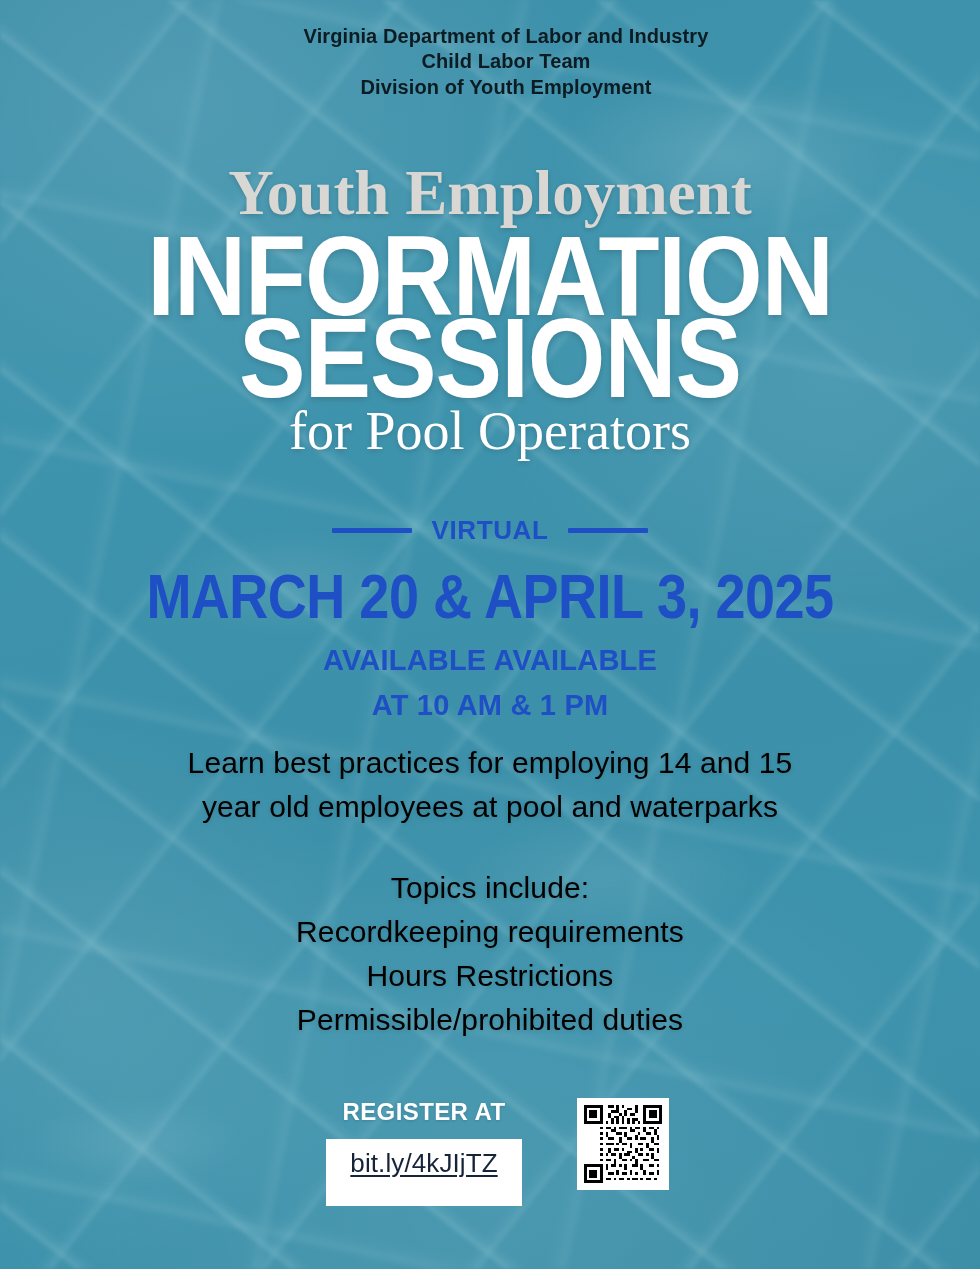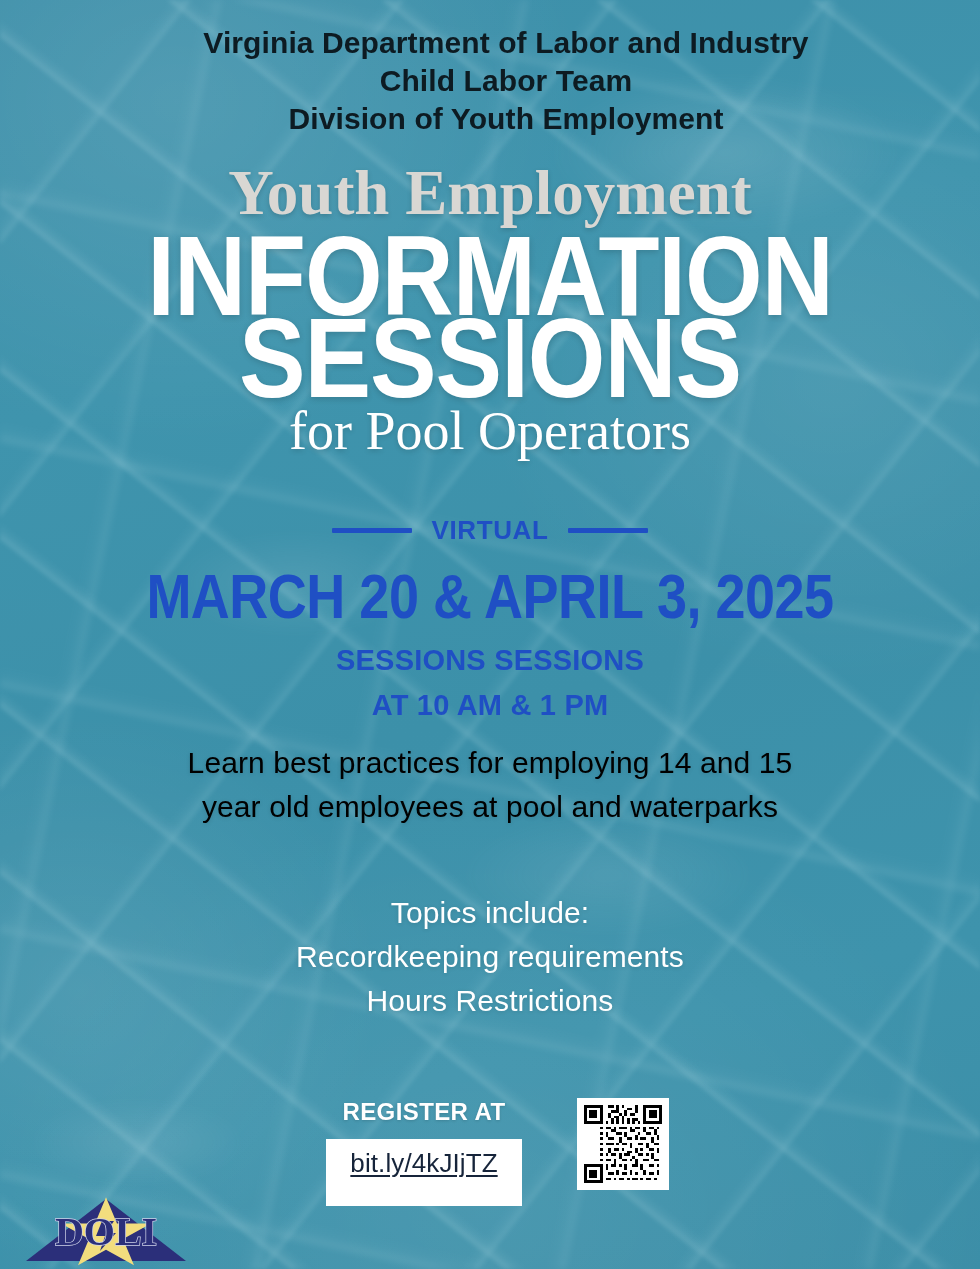--- a/index.html
+++ b/index.html
@@ -65,21 +65,21 @@
   }
 
   .content { position:relative; z-index:3; width:100%; height:100%; }
 
   
   .agency {
     position:absolute; top:24px; left:0; right:0;
     text-align:center;
     color:#0d1b22;
     font-weight:bold;
-    font-size:30px;
+    font-size:20px;
     line-height:1.27;
     letter-spacing:.1px;
     padding-left:32px;
   }
 
   
   .title-serif {
     position:absolute; top:162px; left:0; right:0;
     text-align:center;
     font-family:"Liberation Serif", serif;
@@ -159,26 +159,25 @@
     text-align:center;
     color:#000000;
     font-size:30px;
     line-height:1.48;
     letter-spacing:.1px;
     text-shadow:0 1px 4px rgba(0,0,0,.13);
   }
   .topics {
     position:absolute; top:866px; left:0; right:0;
     text-align:center;
-    color:#ffffff;
+    color:#000000;
     font-size:30px;
     line-height:1.47;
     letter-spacing:.1px;
     text-shadow:0 1px 4px rgba(0,0,0,.13);
-    margin-top:25px;
   }
 
   
   .register-wrap {
     position:absolute; top:1098px; left:0; right:0;
     display:flex; align-items:flex-start; justify-content:center; gap:40px;
   }
   .register-col { display:flex; flex-direction:column; align-items:center; width:226px; }
   .register-label {
     color:#ffffff; font-weight:bold; font-size:24px; letter-spacing:.4px;
@@ -234,33 +233,34 @@
     <div class="subtitle">for Pool Operators</div>
 
     <div class="virtual-row">
       <span class="rule"></span>
       <span class="virtual-label">VIRTUAL</span>
       <span class="rule"></span>
     </div>
 
     <div class="dates">MARCH 20 &amp; APRIL 3, 2025</div>
     <div class="sessions">
-      <div>SESSIONS SESSIONS</div>
+      <div>AVAILABLE AVAILABLE</div>
       <div>AT 10 AM &amp; 1 PM</div>
     </div>
 
     <div class="lead">
       <div>Learn best practices for employing 14 and 15</div>
       <div>year old employees at pool and waterparks</div>
     </div>
 
     <div class="topics">
       <div>Topics include:</div>
       <div>Recordkeeping requirements</div>
       <div>Hours Restrictions</div>
+      <div>Permissible/prohibited duties</div>
     </div>
 
     <div class="register-wrap">
       <div class="register-col">
         <div class="register-label">REGISTER AT</div>
         <div class="link-card">
           <span>bit.ly/4kJIjTZ</span>
         </div>
       </div>
 
@@ -393,24 +393,16 @@
             <rect x="16" y="27" width="1" height="1"></rect>
               <rect x="18" y="27" width="2" height="1"></rect>
             <rect x="21" y="27" width="1" height="1"></rect>
               <rect x="23" y="27" width="2" height="1"></rect>
             <rect x="26" y="27" width="1" height="1"></rect>
           </g>
         </svg>
       </div>
     </div>
 
-    <div class="doli-logo">
-      <svg viewBox="0 0 168 72">
-        <polygon points="84,4 164,66 4,66" fill="#2b2f7a"></polygon>
-        <polygon points="84,10 95,42 129,42 101,61 112,93 84,74 56,93 67,61 39,42 73,42" fill="#f2dd7e" transform="translate(0,-6) scale(1,0.82)"></polygon>
-        <polygon points="80,26 92,26 84,38 94,38 78,56 83,41 74,41" fill="#2b2f7a"></polygon>
-        <text x="84" y="50" text-anchor="middle" font-family="Liberation Serif, serif" font-size="40" font-weight="bold" fill="#2b2f7a" stroke="#cfd3e8" stroke-width="1.4" paint-order="stroke">DOLI</text>
-      </svg>
-    </div>
 
 
   </div>
 </div>
 
 </body></html>

